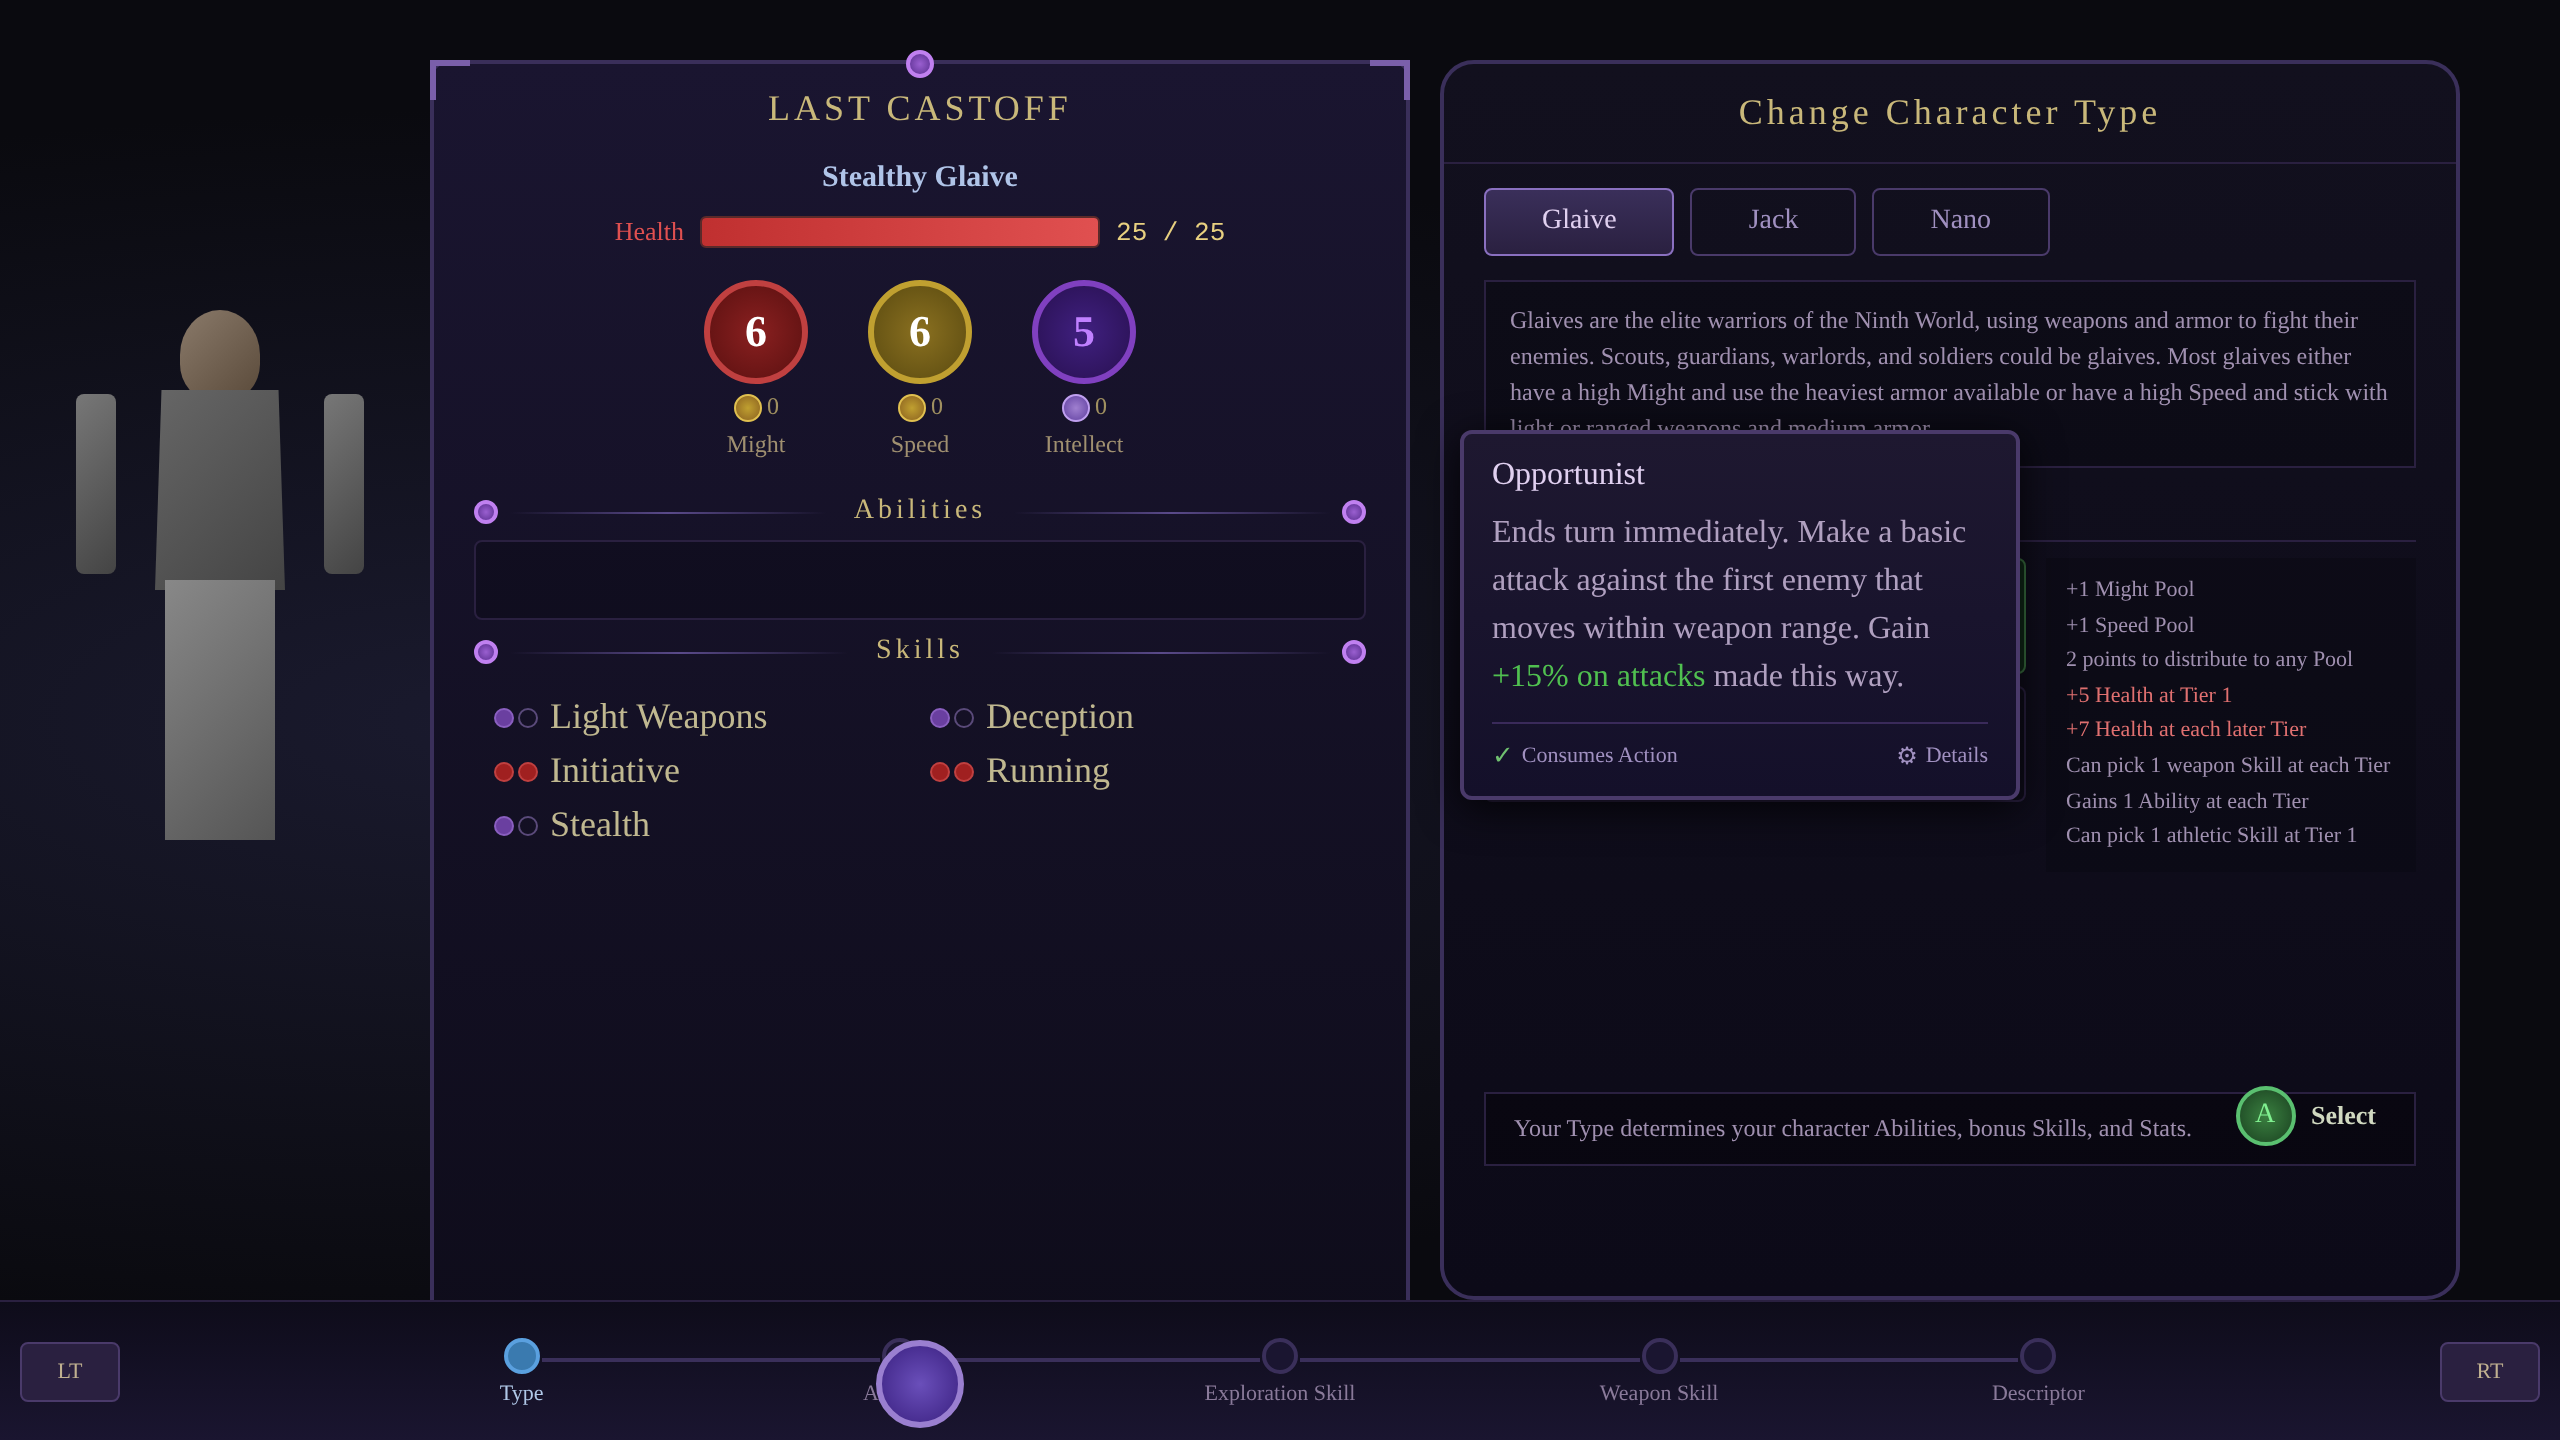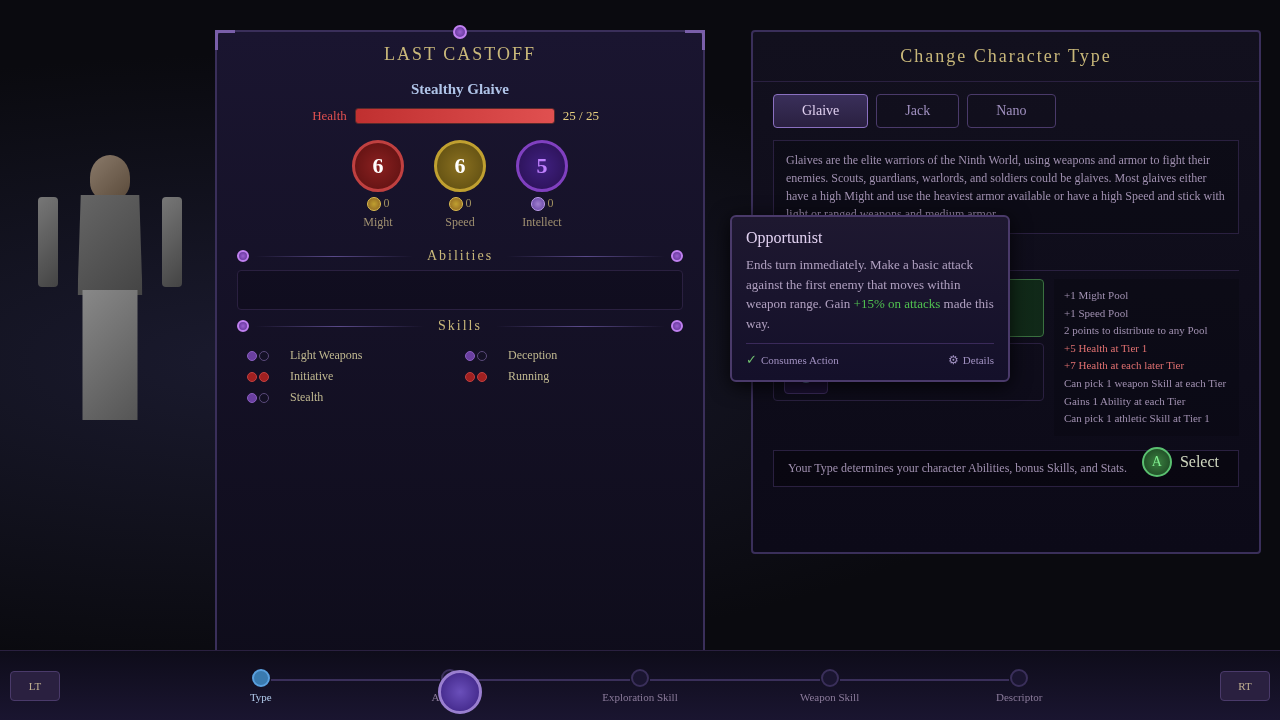--- a/index.html
+++ b/index.html
@@ -132,20 +132,21 @@
     }
     .health-bar-fill {
       height: 100%;
       background: linear-gradient(90deg, #c03030, #e05050);
       width: 100%;
     }
     .health-text {
       color: #e8d080;
       font-size: 13px;
       min-width: 45px;
+      font-family: Liberation Mono, monospace;
     }
 
     
     .stats-row {
       display: flex;
       justify-content: center;
       gap: 30px;
       padding: 10px 20px;
     }
     .stat-item {
@@ -233,22 +234,22 @@
     }
     .skills-grid {
       display: grid;
       grid-template-columns: 1fr 1fr;
       gap: 6px 10px;
       padding: 8px 10px;
     }
     .skill-item {
       display: flex;
       align-items: center;
-      gap: 21px;
-      font-size: 12px;
+      gap: 6px;
+      font-size: 18px;
       color: #c0b890;
     }
     .skill-dots {
       display: flex;
       gap: 2px;
     }
     .skill-dot {
       width: 10px; height: 10px;
       border-radius: 50%;
       border: 1px solid #5a4a7a;
@@ -319,27 +320,27 @@
       align-items: center;
       justify-content: center;
       color: #c0b090;
       font-size: 11px;
       margin: 0 10px;
     }
 
     
     .right-panel {
       position: absolute;
-      left: 751px;
+      left: 720px;
       top: 30px;
       width: 510px;
-      height: 524px;
+      height: 620px;
       background: linear-gradient(180deg, #12101e 0%, #0c0a18 100%);
       border: 2px solid #3a2f5a;
-      border-radius: 4px;
+      border-radius: 17px;
     }
 
     .right-panel-title {
       text-align: center;
       padding: 14px;
       font-size: 18px;
       color: #c9b87a;
       letter-spacing: 2px;
       border-bottom: 1px solid #2a2040;
     }
@@ -389,21 +390,21 @@
       padding: 12px 14px;
       z-index: 100;
       box-shadow: 0 4px 20px rgba(0,0,0,0.8);
     }
     .tooltip-title {
       font-size: 16px;
       color: #e0d0f0;
       margin-bottom: 8px;
     }
     .tooltip-body {
-      font-size: 13px;
+      font-size: 16px;
       color: #b0a0c0;
       line-height: 1.5;
       margin-bottom: 10px;
     }
     .tooltip-green {
       color: #50c050;
     }
     .tooltip-footer {
       display: flex;
       justify-content: space-between;
@@ -534,22 +535,23 @@
       border-radius: 50%;
       background: radial-gradient(circle, #3a8040, #1a4020);
       border: 2px solid #5ac070;
       display: flex;
       align-items: center;
       justify-content: center;
       color: #80f090;
       font-size: 14px;
     }
     .select-btn-label {
-      font-size: 16px;
+      font-size: 13px;
       color: #d0d8c0;
+      font-weight: bold;
     }
 
     
     .main-panel-bottom-circle {
       position: absolute;
       bottom: -22px;
       left: 50%;
       transform: translateX(-50%);
       width: 44px; height: 44px;
       border-radius: 50%;

